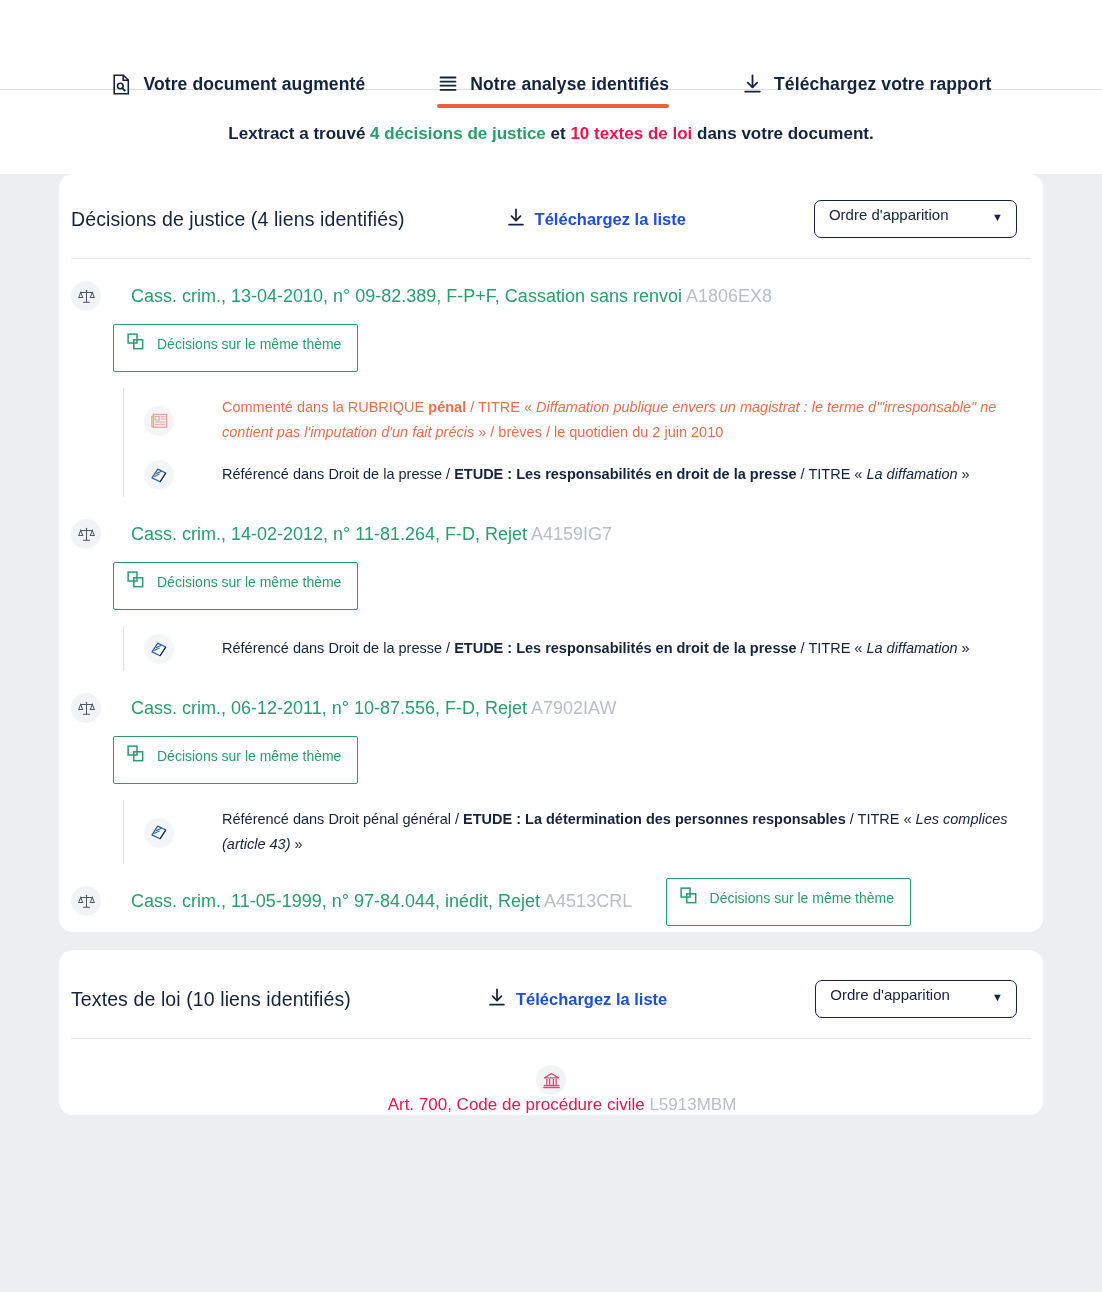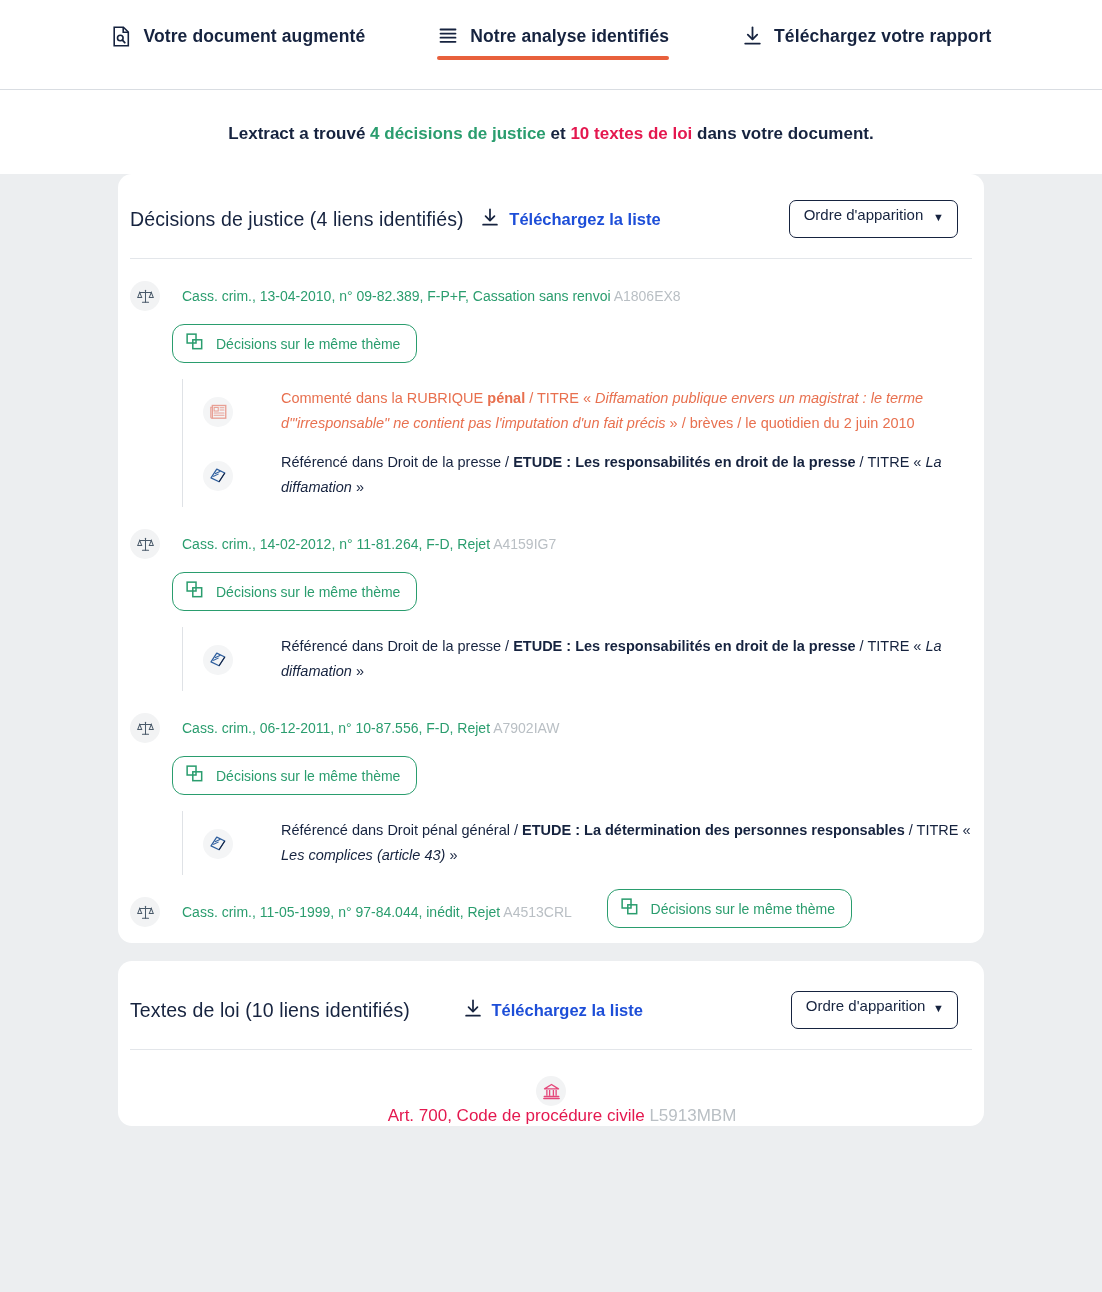--- a/index.html
+++ b/index.html
@@ -19,20 +19,21 @@
     border-bottom: 1px solid #d9dde2;
     display: flex;
     align-items: flex-start;
     justify-content: center;
   }
   .tabs {
     display: flex;
     align-items: flex-start;
     gap: 0px;
     padding-top: 6px;
+    margin-top: 48px;
   }
   .tab {
     display: flex;
     align-items: center;
     gap: 11px;
     padding: 6px 36px 0 36px;
     cursor: pointer;
     position: relative;
     height: 54px;
   }
@@ -64,21 +65,21 @@
     background: #ffffff;
   }
   .sum-green { color: #2a9d6e; }
   .sum-red   { color: #e4184f; }
 
   
   .card {
     background: #ffffff;
     border-radius: 14px;
     margin: 0 auto;
-    width: 866px;
+    width: 984px;
   }
   .card-decisions {
     border-radius: 14px 14px 14px 14px;
     padding-bottom: 16px;
   }
   .gap { height: 18px; background: #eceef0; }
 
   .section-head {
     display: flex;
     align-items: center;
@@ -128,36 +129,36 @@
     position: relative;
   }
   .circle-icon {
     width: 30px; height: 30px;
     border-radius: 50%;
     background: #f2f3f4;
     display: flex; align-items: center; justify-content: center;
     flex: 0 0 auto;
   }
   .dec-title {
-    margin-left: 22px;
-    font-size: 14px;
+    margin-left: 30px;
+    font-size: 18px;
     color: #2a9d6e;
     white-space: nowrap;
     cursor: pointer;
     text-align: right;
   }
   .dec-ref { color: #b9bfc4; }
 
   .theme-btn {
     display: inline-flex;
     align-items: center;
     gap: 13px;
     border: 1.3px solid #2a9d6e;
-    border-radius: 12px;
-    padding: 8px 16px 8px 13px;
+    border-radius: 2px;
+    padding: 8px 16px 17px 13px;
     margin: 13px 0 0 42px;
     cursor: pointer;
     background: #fff;
     white-space: nowrap;
   }
   .theme-btn-label { font-size: 14px; color: #2a9d6e; }
   .theme-btn-inline {
     margin: 0;
     position: absolute;
     right: 120px;

